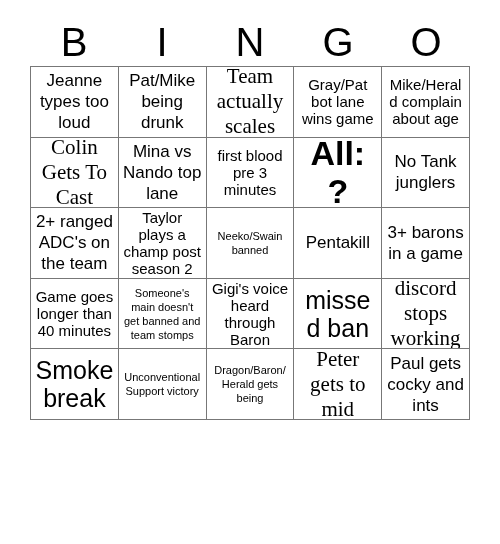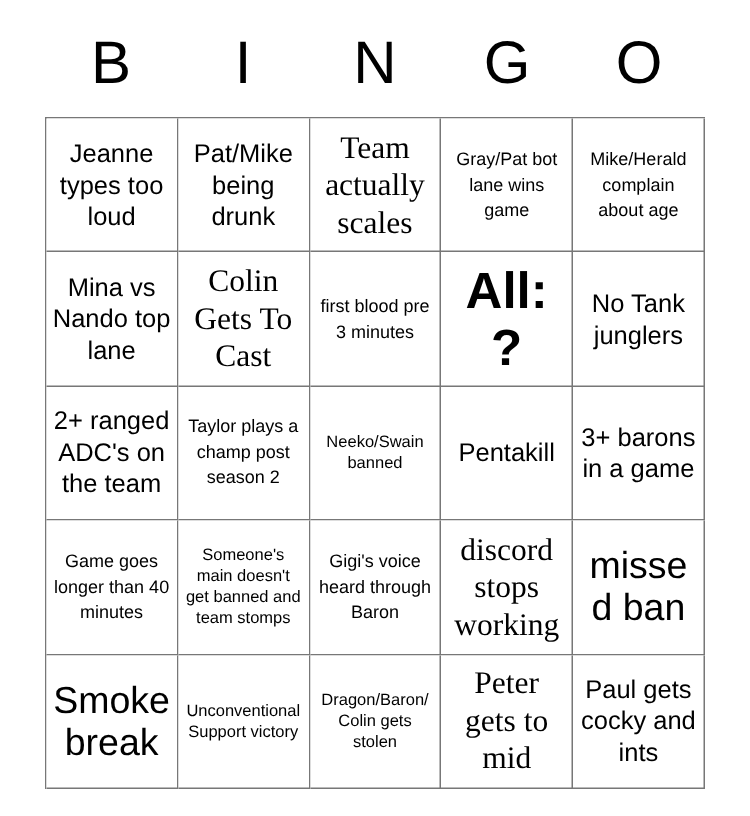--- a/index.html
+++ b/index.html
@@ -38,23 +38,23 @@
     line-height: 44px;
     font-weight: 400;
     letter-spacing: 0px;
     color: #000000;
     user-select: none;
   }
   
   #bingo-grid {
     position: absolute;
     left: 30px;
-    top: 78px;
+    top: 66px;
     width: 440px;
-    height: 448px;
+    height: 354px;
     box-sizing: border-box;
     display: grid;
     grid-template-columns: repeat(5, 1fr);
     grid-template-rows: repeat(5, 1fr);
     border-top: 1px solid #777777;
     border-left: 1px solid #777777;
     background: #ffffff;
   }
   .bingo-cell {
     box-sizing: border-box;
@@ -73,21 +73,21 @@
     width: 100%;
     color: #000000;
     word-wrap: break-word;
     overflow-wrap: break-word;
     hyphens: none;
   }
   
   .sz-xl  { font-size: 25px; line-height: 28px; }
   .sz-lg  { font-size: 21px; line-height: 25px; font-family: Liberation Serif, serif; }
   .sz-md  { font-size: 17px; line-height: 21px; }
-  .sz-sm  { font-size: 12px; line-height: 17px; }
+  .sz-sm  { font-size: 15px; line-height: 17px; }
   .sz-xs  { font-size: 11px; line-height: 14px; }
   .sz-free { font-size: 34px; line-height: 38px; font-weight: bold; }
 </style>
 </head>
 <body>
 
 <div id="bingo-card">
 
   <div id="bingo-header">
     <div class="header-letter">B</div>
@@ -109,24 +109,24 @@
       <span class="cell-text sz-lg">Team actually scales</span>
     </div>
     <div class="bingo-cell">
       <span class="cell-text sz-sm">Gray/Pat bot lane wins game</span>
     </div>
     <div class="bingo-cell">
       <span class="cell-text sz-sm">Mike/Herald complain about age</span>
     </div>
 
     <div class="bingo-cell">
-      <span class="cell-text sz-md">Mina vs Nando top lane</span>
+      <span class="cell-text sz-lg">Colin Gets To Cast</span>
     </div>
     <div class="bingo-cell">
-      <span class="cell-text sz-lg">Colin Gets To Cast</span>
+      <span class="cell-text sz-md">Mina vs Nando top lane</span>
     </div>
     <div class="bingo-cell">
       <span class="cell-text sz-sm">first blood pre 3 minutes</span>
     </div>
     <div class="bingo-cell">
       <span class="cell-text sz-free">All: ?</span>
     </div>
     <div class="bingo-cell">
       <span class="cell-text sz-md">No Tank junglers</span>
     </div>
@@ -150,34 +150,34 @@
     <div class="bingo-cell">
       <span class="cell-text sz-sm">Game goes longer than 40 minutes</span>
     </div>
     <div class="bingo-cell">
       <span class="cell-text sz-xs">Someone's main doesn't get banned and team stomps</span>
     </div>
     <div class="bingo-cell">
       <span class="cell-text sz-sm">Gigi's voice heard through Baron</span>
     </div>
     <div class="bingo-cell">
-      <span class="cell-text sz-lg">discord stops working</span>
+      <span class="cell-text sz-xl">missed ban</span>
     </div>
     <div class="bingo-cell">
-      <span class="cell-text sz-xl">missed ban</span>
+      <span class="cell-text sz-lg">discord stops working</span>
     </div>
 
     <div class="bingo-cell">
       <span class="cell-text sz-xl">Smoke break</span>
     </div>
     <div class="bingo-cell">
       <span class="cell-text sz-xs">Unconventional Support victory</span>
     </div>
     <div class="bingo-cell">
-      <span class="cell-text sz-xs">Dragon/Baron/ Colin gets stolen</span>
+      <span class="cell-text sz-xs">Dragon/Baron/ Herald gets being</span>
     </div>
     <div class="bingo-cell">
       <span class="cell-text sz-lg">Peter gets to mid</span>
     </div>
     <div class="bingo-cell">
       <span class="cell-text sz-md">Paul gets cocky and ints</span>
     </div>
 
   </div>
 </div>

